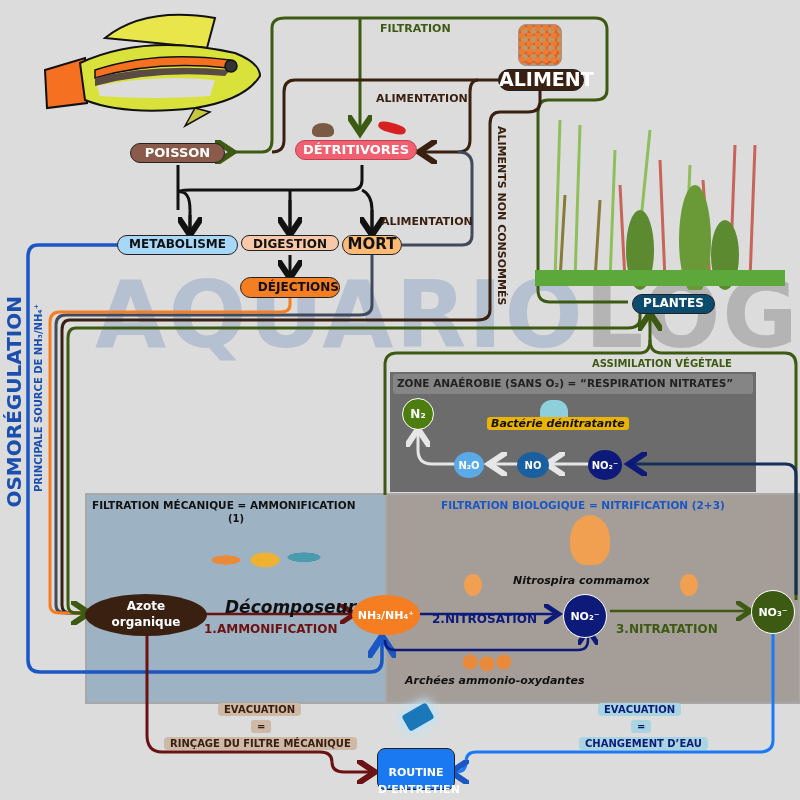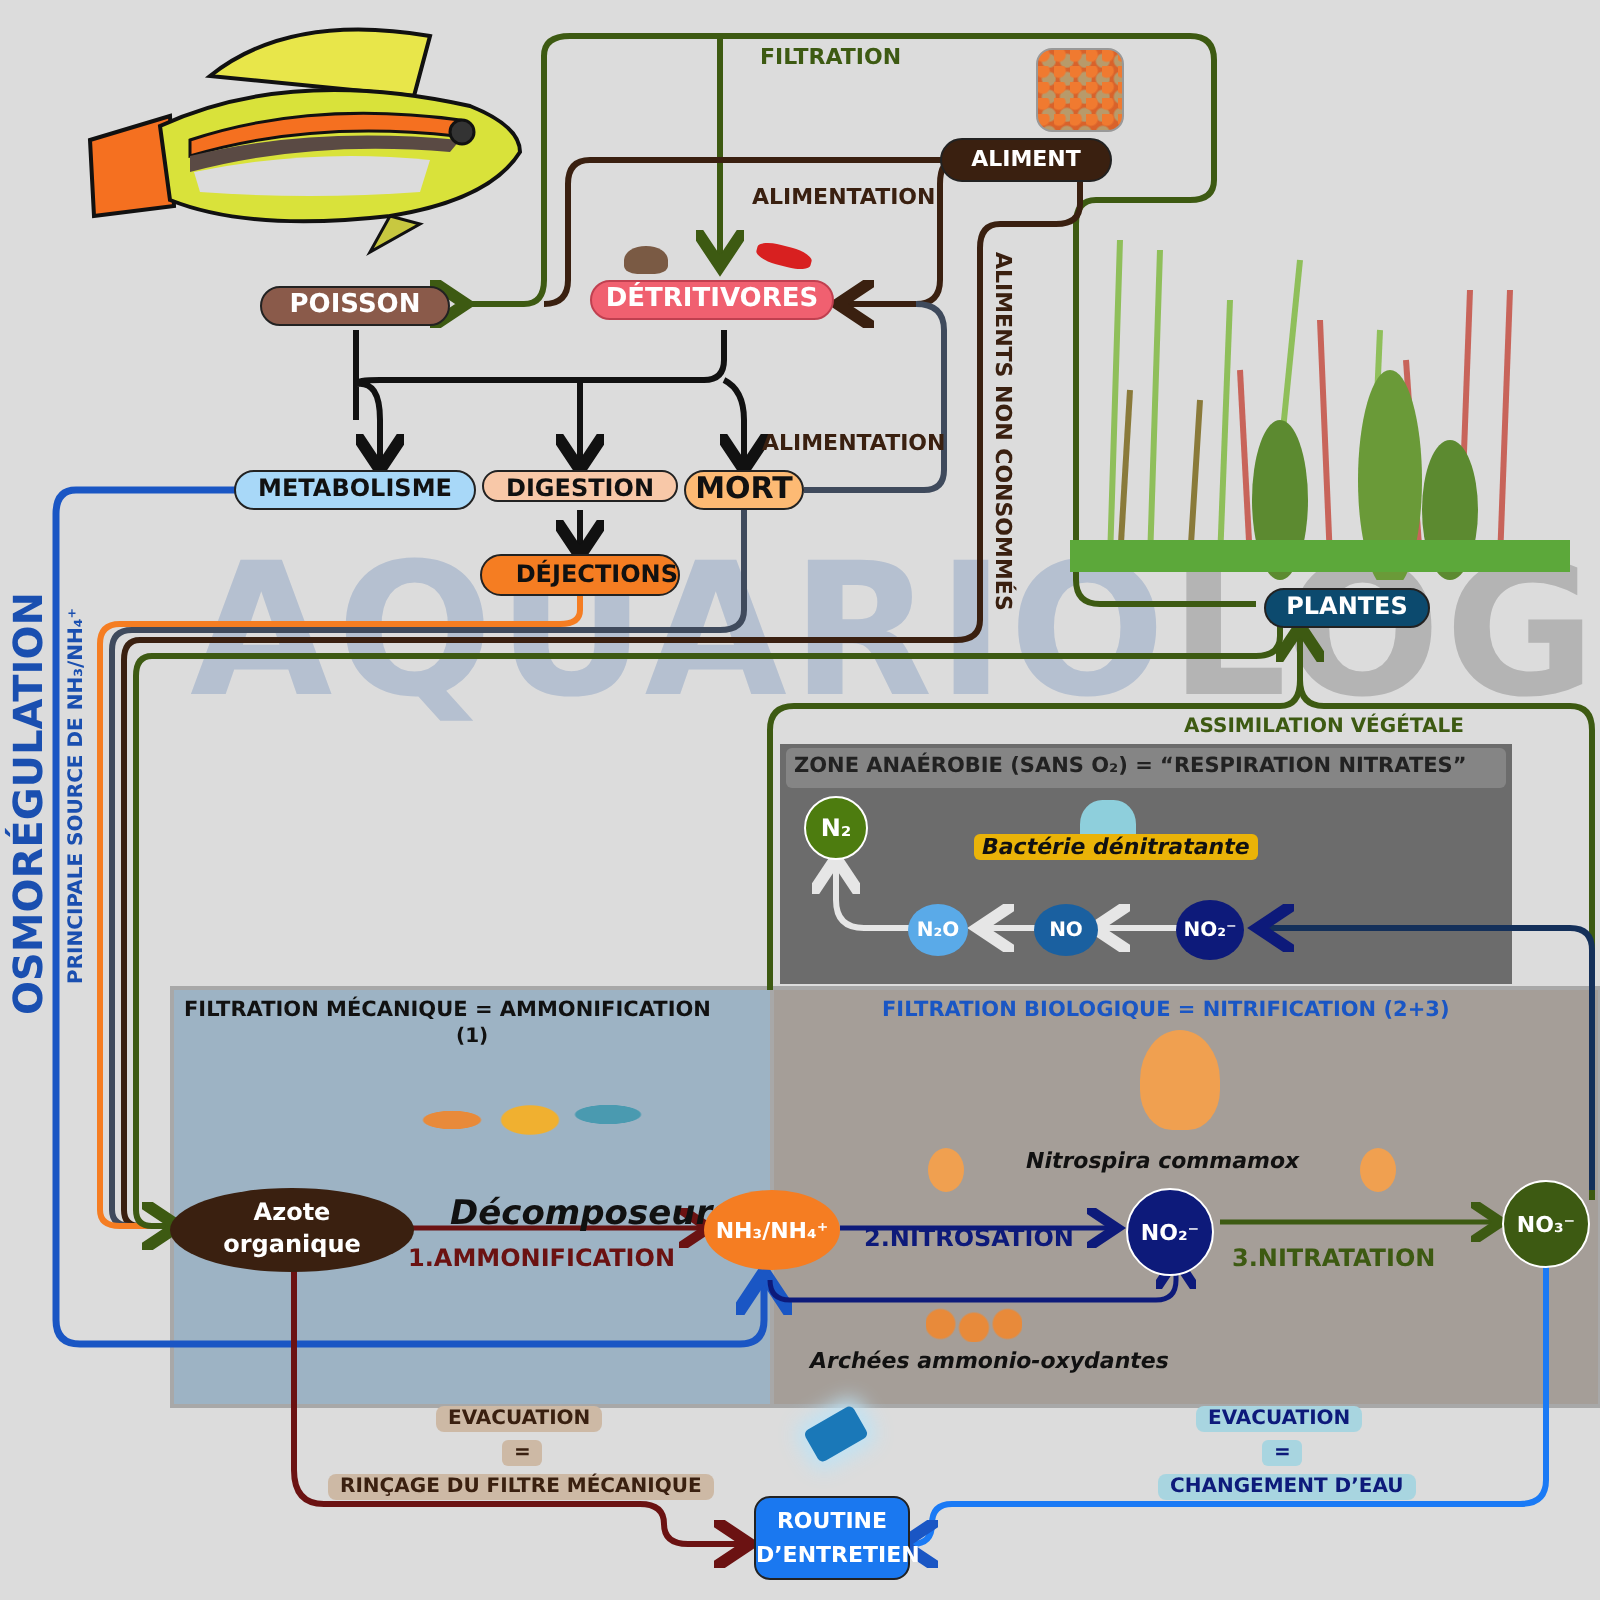--- a/index.html
+++ b/index.html
@@ -133,21 +133,21 @@
     <path d="M25,180 L30,95" stroke="#8a7a3a"></path>
       <path d="M60,180 L65,100" stroke="#8a7a3a"></path>
   </g>
   <ellipse cx="105" cy="150" rx="14" ry="40" fill="#5c8a30"></ellipse>
   <ellipse cx="160" cy="140" rx="16" ry="55" fill="#6a9a38"></ellipse>
   <ellipse cx="190" cy="155" rx="14" ry="35" fill="#5c8a30"></ellipse>
   <rect x="0" y="170" width="250" height="16" fill="#5ca83a"></rect>
 </svg>
 
 <div class="lbl" style="left:380px;top:22px;font-size:11px;color:#3d5a12;">FILTRATION</div>
-<div class="pill" style="left:470px;top:69px;width:86px;height:22px;line-height:19px;font-size:11px;background:#3a2010;color:#fff;">ALIMENT</div>
+<div class="pill" style="left:498px;top:69px;width:86px;height:22px;line-height:19px;font-size:19px;background:#3a2010;color:#fff;">ALIMENT</div>
 <div class="lbl" style="left:376px;top:92px;font-size:11px;color:#3a2010;">ALIMENTATION</div>
 <div class="lbl" style="left:495px;top:126px;font-size:11px;color:#3a2010;writing-mode:vertical-rl;">ALIMENTS NON CONSOMMÉS</div>
 <div class="lbl" style="left:381px;top:215px;font-size:11px;color:#3a2010;">ALIMENTATION</div>
 
 <div class="pill" style="left:130px;top:143px;width:95px;height:20px;line-height:17px;font-size:13px;background:#8a5a4a;color:#fff;">POISSON</div>
 <div class="pill" style="left:295px;top:140px;width:122px;height:20px;line-height:17px;font-size:13px;background:#f06070;color:#fff;border-color:#c04050;">DÉTRITIVORES</div>
 <div class="pill" style="left:117px;top:235px;width:121px;height:20px;line-height:17px;font-size:12px;background:#a8d8f8;color:#111;">METABOLISME</div>
 <div class="pill" style="left:241px;top:235px;width:98px;height:16px;line-height:17px;font-size:12px;background:#f8c8a8;color:#111;">DIGESTION</div>
 <div class="pill" style="left:342px;top:235px;width:60px;height:20px;line-height:17px;font-size:15px;background:#fdba74;color:#111;text-align:center;">MORT</div>
 <div class="pill" style="left:240px;top:277px;width:100px;height:21px;line-height:18px;font-size:12px;background:#f57d22;color:#111;text-align:right;">DÉJECTIONS</div>
@@ -182,16 +182,16 @@
 <div class="circ" style="left:563px;top:594px;width:42px;height:42px;background:#0d1a7a;font-size:11px;border:1px solid #fff;">NO₂⁻</div>
 <div class="lbl" style="left:616px;top:622px;font-size:12px;color:#3d5a12;">3.NITRATATION</div>
 <div class="circ" style="left:751px;top:590px;width:42px;height:42px;background:#3d5a12;font-size:11px;border:1px solid #fff;">NO₃⁻</div>
 <div class="abs" style="left:463px;top:653px;width:48px;height:18px;background:radial-gradient(circle at 15% 50%,#e88a3a 0 7px,transparent 8px),radial-gradient(circle at 50% 60%,#e88a3a 0 7px,transparent 8px),radial-gradient(circle at 85% 50%,#e88a3a 0 7px,transparent 8px);"></div>
 <div class="it" style="left:405px;top:674px;font-size:11px;">Archées  ammonio-oxydantes</div>
 
 <div class="lbl" style="left:218px;top:703px;font-size:10px;color:#3a2010;background:#cdb9a5;padding:1px 6px;border-radius:4px;">EVACUATION</div>
 <div class="lbl" style="left:251px;top:720px;font-size:10px;color:#3a2010;background:#cdb9a5;padding:1px 6px;border-radius:3px;">=</div>
 <div class="lbl" style="left:164px;top:737px;font-size:10px;color:#3a2010;background:#cdb9a5;padding:1px 6px;border-radius:4px;">RINÇAGE DU FILTRE MÉCANIQUE</div>
 <div class="abs" style="left:404px;top:708px;width:28px;height:18px;background:#1a78b8;transform:rotate(-30deg);border-radius:3px;box-shadow:0 0 10px 4px #bfe3f5;"></div>
-<div class="pill" style="left:377px;top:748px;width:78px;height:42px;font-size:11px;background:#1a78f0;color:#fff;white-space:normal;line-height:17px;padding-top:3px;border-radius:8px;">ROUTINE D’ENTRETIEN</div>
+<div class="pill" style="left:377px;top:748px;width:78px;height:42px;font-size:11px;background:#1a78f0;color:#fff;white-space:normal;line-height:17px;padding-top:15px;border-radius:8px;">ROUTINE D’ENTRETIEN</div>
 <div class="lbl" style="left:598px;top:703px;font-size:10px;color:#0d1a7a;background:#a8d5e0;padding:1px 6px;border-radius:4px;">EVACUATION</div>
 <div class="lbl" style="left:631px;top:720px;font-size:10px;color:#0d1a7a;background:#a8d5e0;padding:1px 6px;border-radius:3px;">=</div>
 <div class="lbl" style="left:579px;top:737px;font-size:10px;color:#0d1a7a;background:#a8d5e0;padding:1px 6px;border-radius:4px;">CHANGEMENT D’EAU</div>
 
 </body></html>

